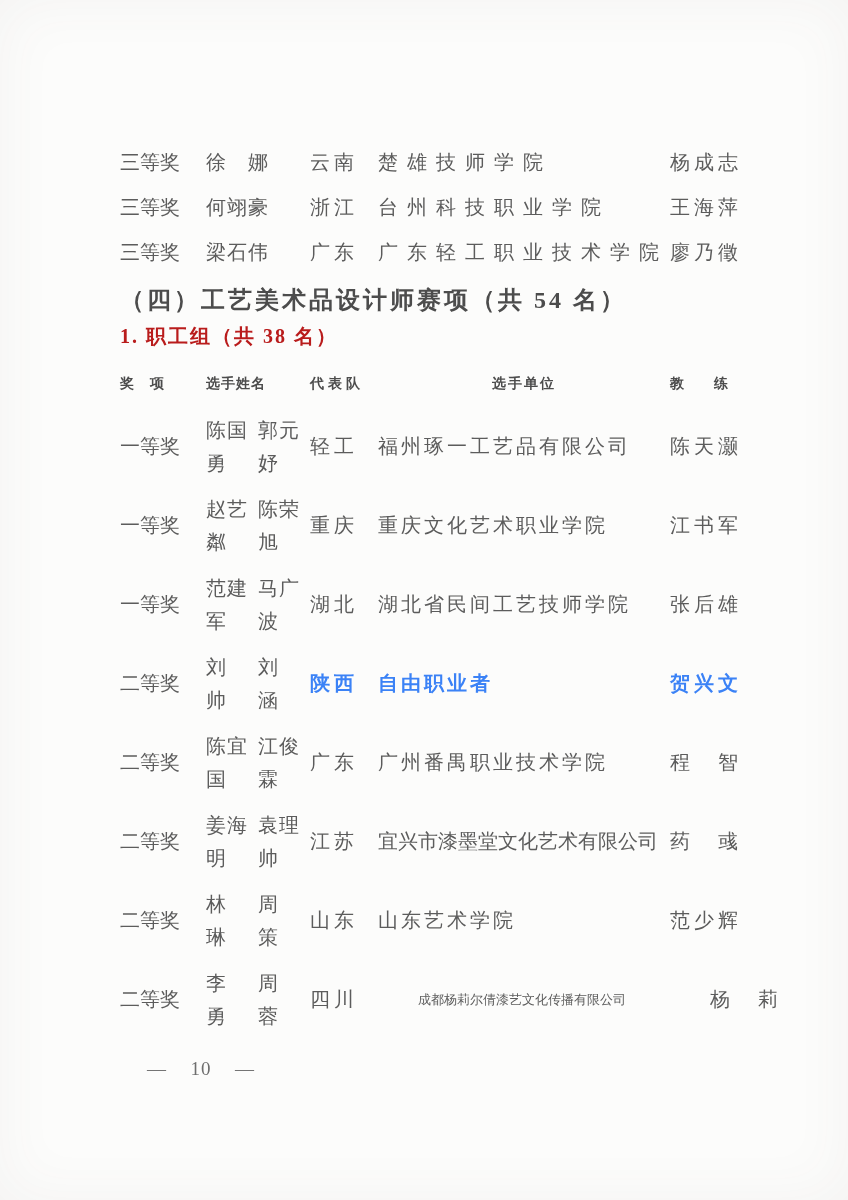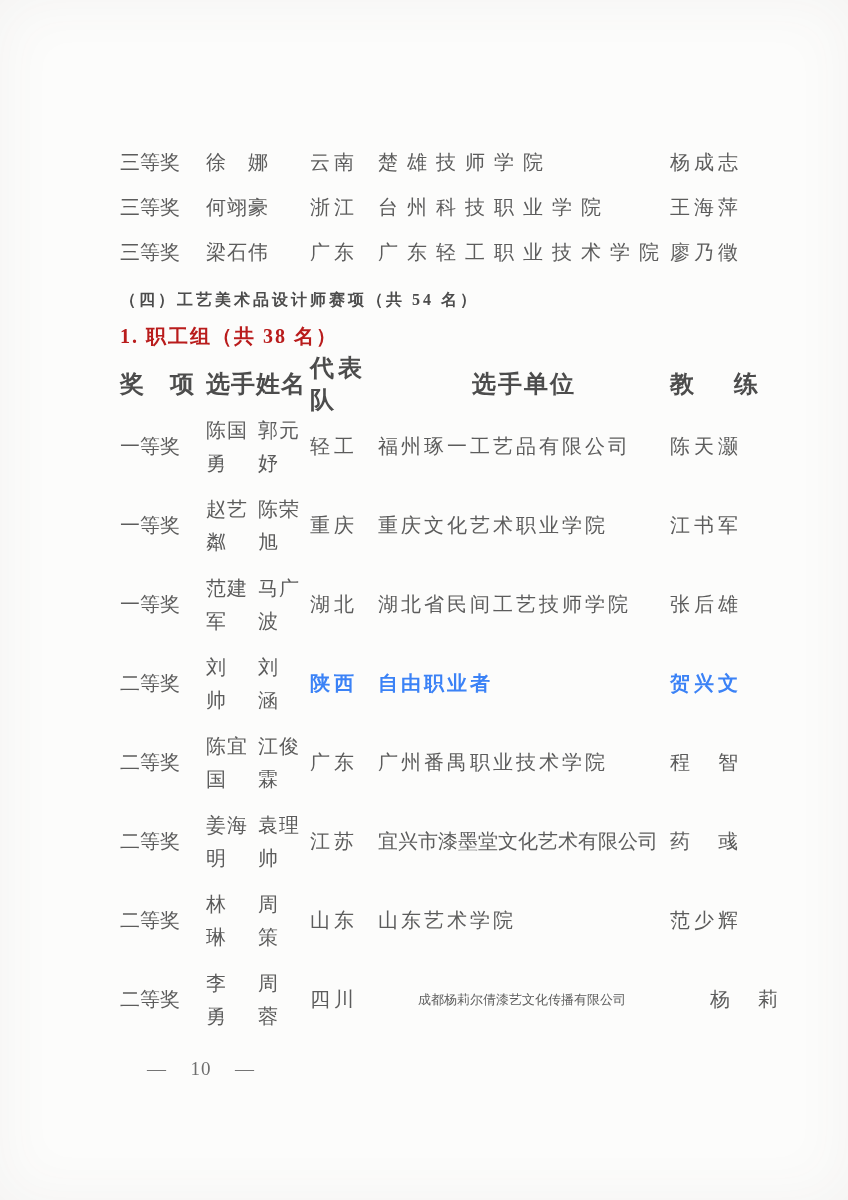--- a/index.html
+++ b/index.html
@@ -17,30 +17,30 @@
   .content{position:absolute;top:140px;left:120px;width:668px;}
   .toprow{display:flex;align-items:center;height:45px;font-size:20px;}
   .c-award{width:86px;flex:none;}
   .c-name{width:104px;flex:none;letter-spacing:1px;}
   .c-team{width:68px;flex:none;letter-spacing:4px;}
   .c-unit{width:292px;flex:none;letter-spacing:3px;overflow:hidden;white-space:nowrap;}
   .toprow .c-unit{letter-spacing:9px;}
   .c-coach{width:96px;flex:none;letter-spacing:4px;}
   .section-title{
     margin-top:10px;height:30px;line-height:30px;
-    font-size:16px;font-weight:bold;color:#4c4c4c;letter-spacing:3px;
+    font-size:24px;font-weight:bold;color:#4c4c4c;letter-spacing:3px;
   }
   .group-title{
     margin-top:6px;height:30px;line-height:30px;
     font-size:20px;font-weight:bold;color:#b91c1c;letter-spacing:2px;
   }
   .thead{
     display:flex;align-items:center;
     margin-top:16px;height:34px;
-    font-size:24px;font-weight:bold;color:#4c4c4c;letter-spacing:1px;
+    font-size:14px;font-weight:bold;color:#4c4c4c;letter-spacing:1px;
   }
   .thead .c-team{letter-spacing:4px;}
   .thead .c-unit{text-align:center;letter-spacing:2px;}
   .thead .c-coach{letter-spacing:8px;}
   .tbody{margin-top:6px;}
   .trow{display:flex;align-items:center;height:79px;font-size:20px;}
   .names{display:flex;flex-direction:row;justify-content:center;}
   .names .nm{line-height:33px;letter-spacing:1px;}
   .emph{font-weight:bold;color:#3b82f6;}
   .footer{

